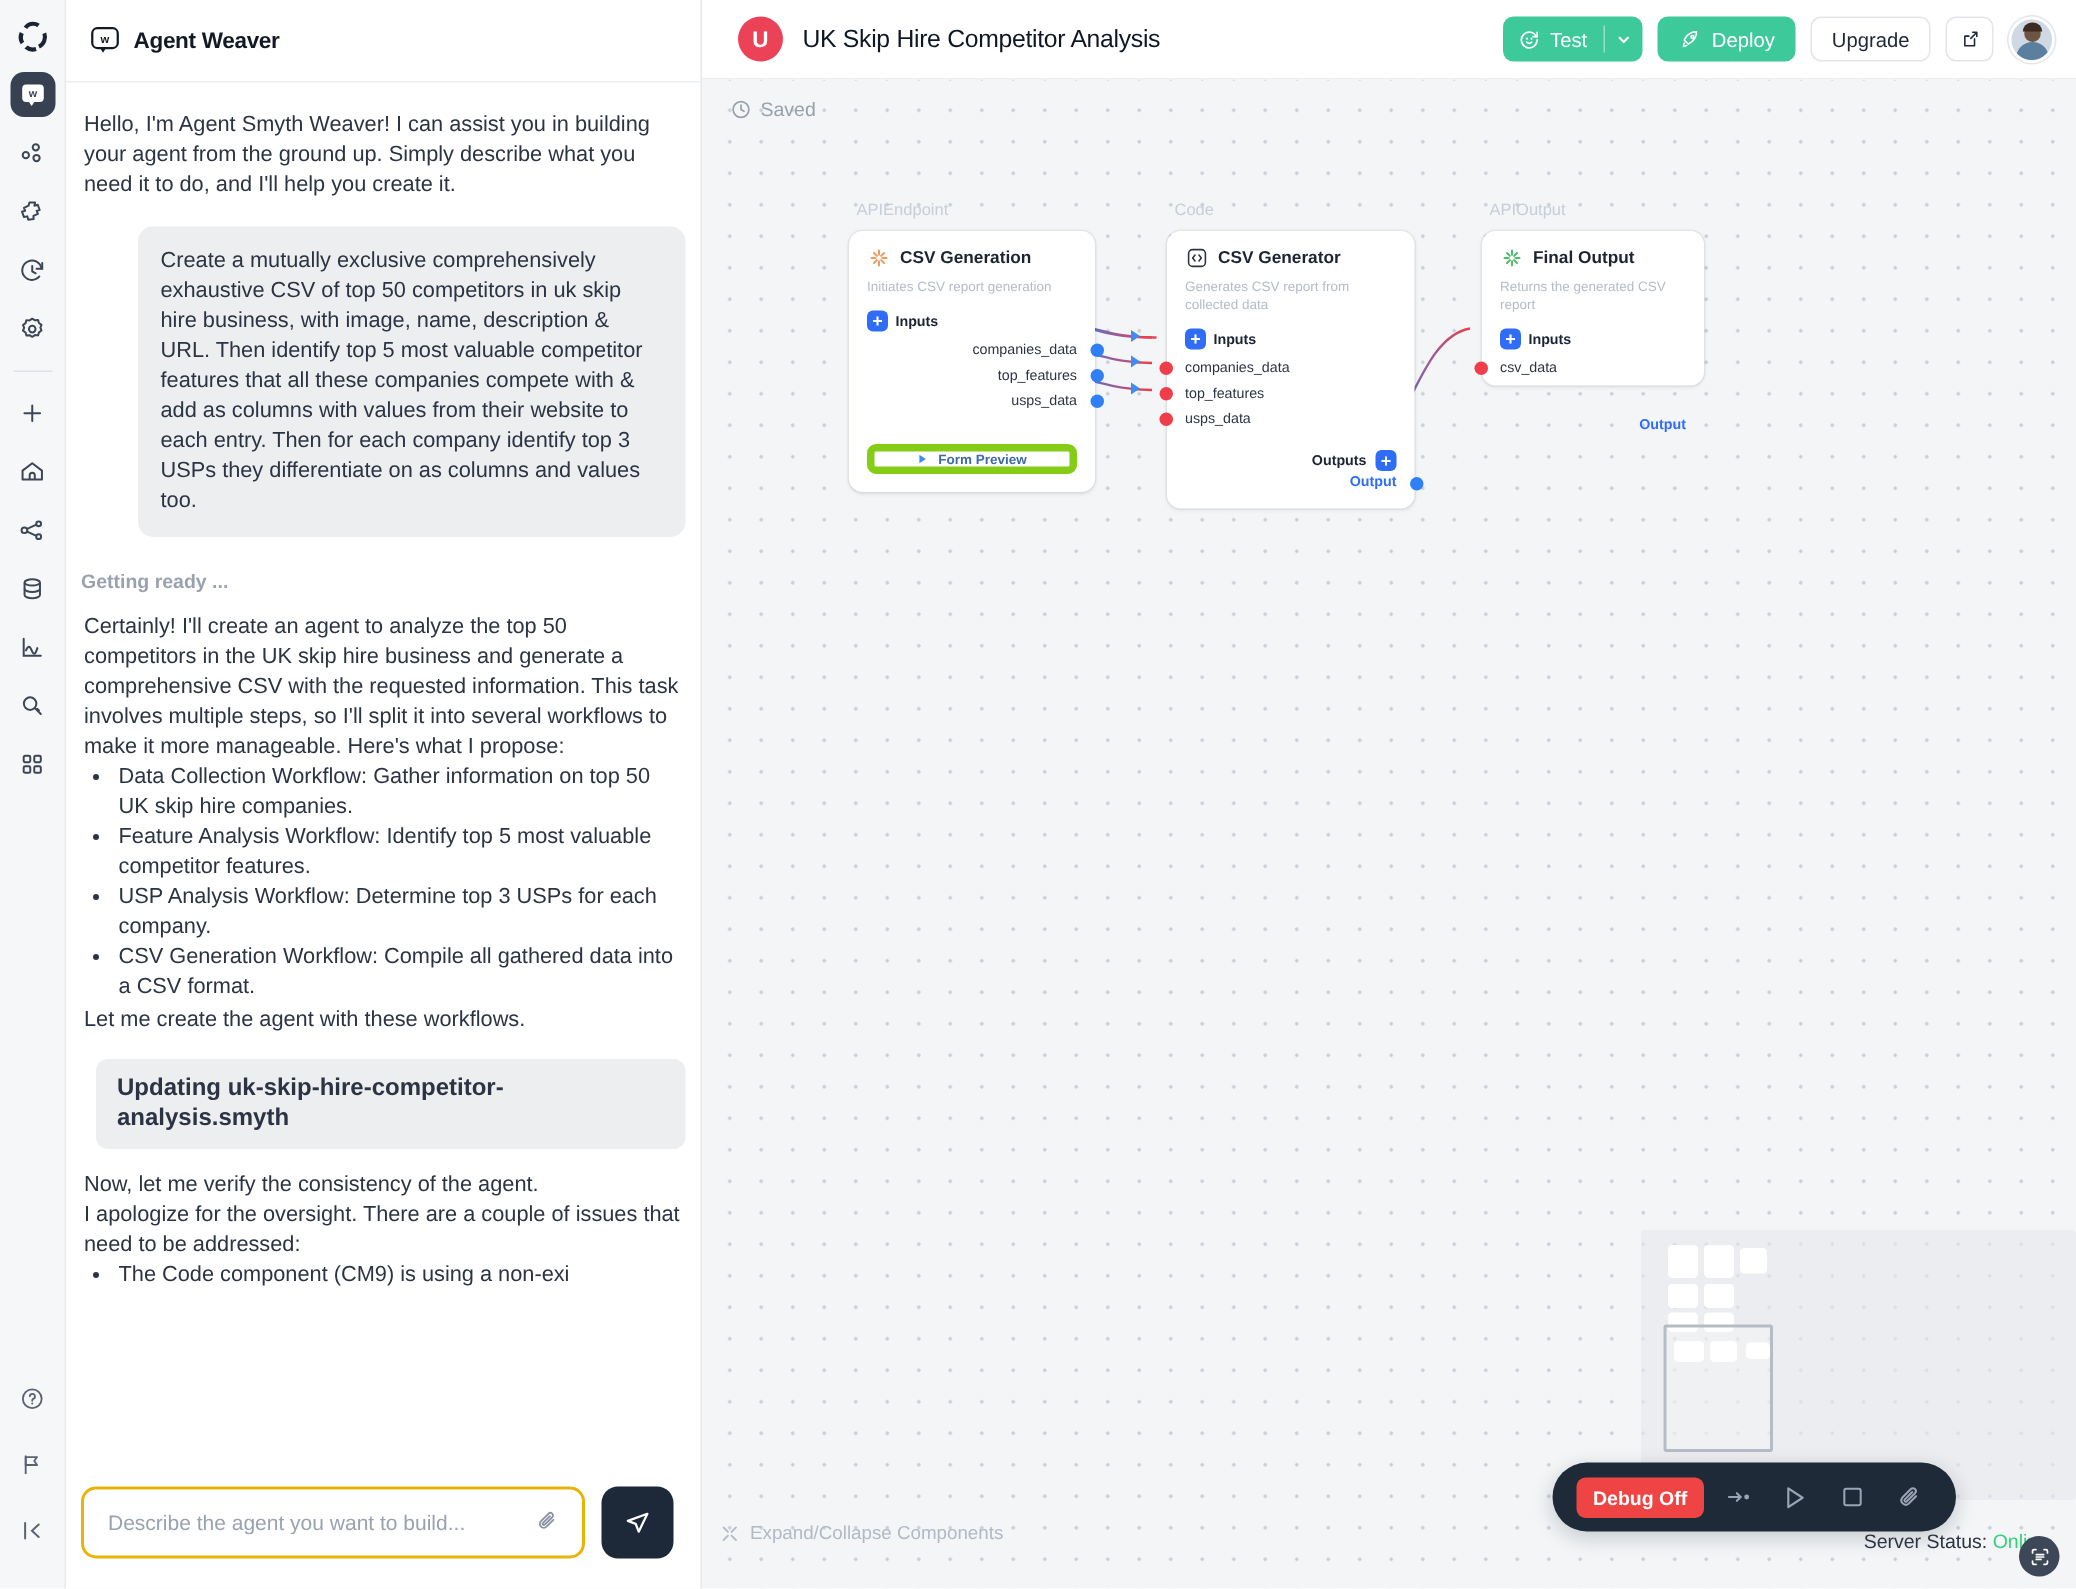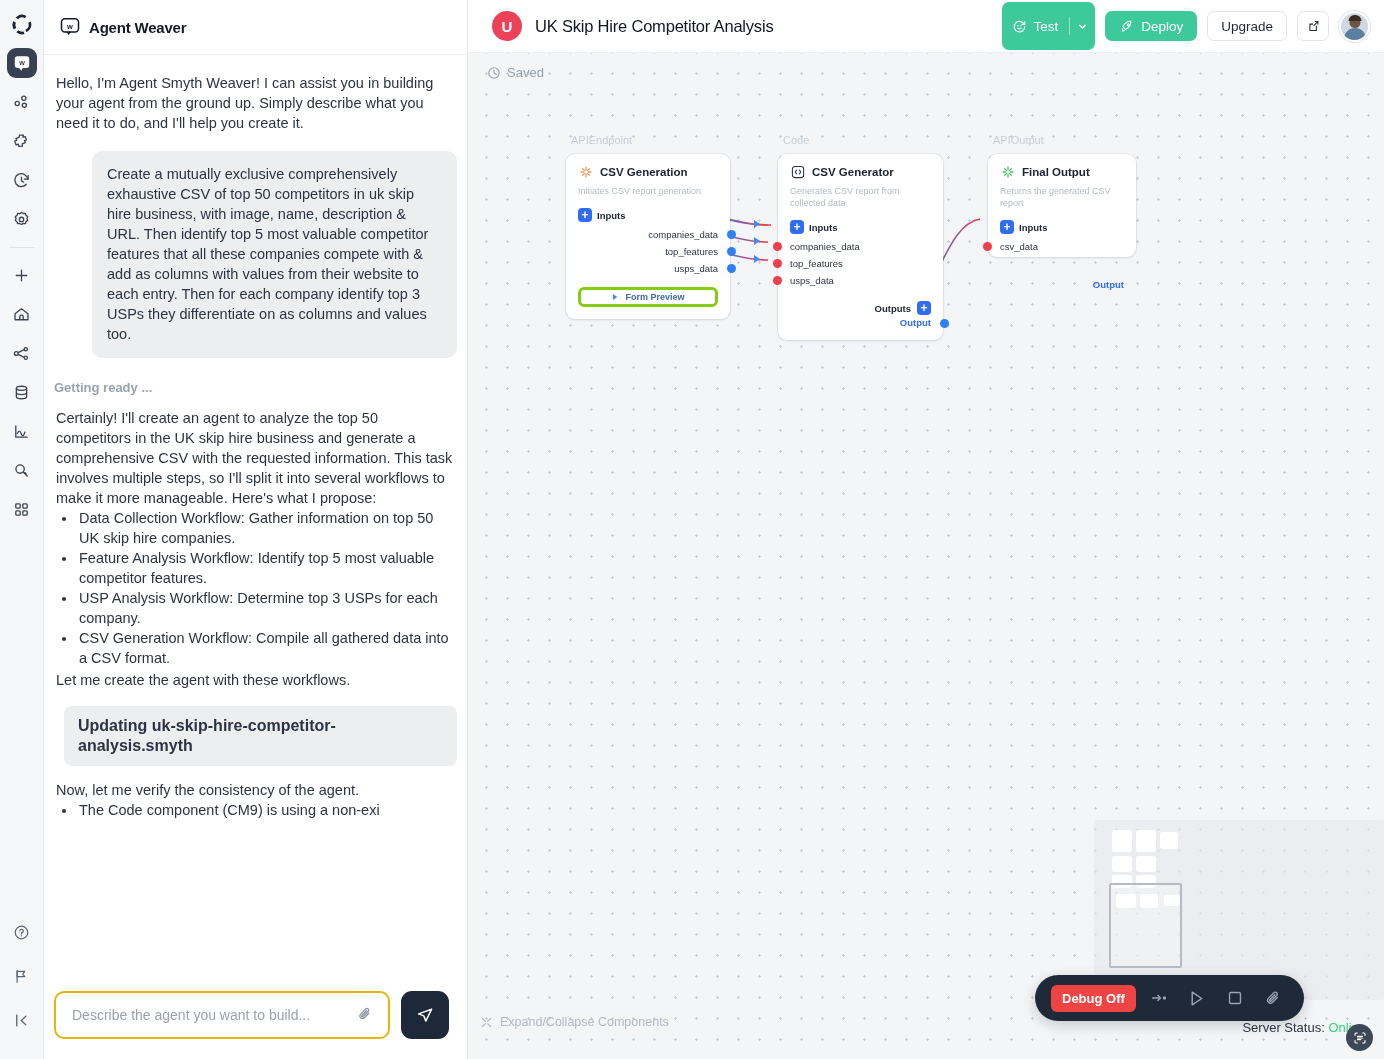--- a/index.html
+++ b/index.html
@@ -97,21 +97,21 @@
     border-bottom: 1px solid #eceef1; position: relative; z-index: 5;
   }
   .proj-avatar {
     width: 30px; height: 30px; border-radius: 50%; background: #ec4258;
     color: #fff; font-size: 15px; font-weight: bold;
     display: flex; align-items: center; justify-content: center; flex: 0 0 30px;
   }
   .proj-title { font-size: 16.5px; color: #0f1724; letter-spacing: -0.2px; margin-left: 3px; }
   .spacer { flex: 1 1 auto; }
   .btn-test {
-    height: 48px; background: #3ec99b; color: #fff; border-radius: 7px;
+    height: 30px; background: #3ec99b; color: #fff; border-radius: 7px;
     display: flex; align-items: center; font-size: 13.5px; cursor: pointer;
   }
   .btn-test .lbl { display: flex; align-items: center; gap: 6px; padding: 0 11px 0 10px; }
   .btn-test .caret {
     border-left: 1px solid rgba(255,255,255,.45); padding: 0 7px; height: 18px;
     display: flex; align-items: center;
   }
   .btn-deploy {
     height: 30px; background: #3ec99b; color: #fff; border-radius: 7px;
     display: flex; align-items: center; gap: 7px; padding: 0 14px;
@@ -185,21 +185,21 @@
   .port-row.in { justify-content: flex-start; position: relative; }
   .dot-blue {
     width: 9px; height: 9px; border-radius: 50%; background: #2f80f7;
     position: absolute; right: -18px;
   }
   .dot-red {
     width: 9px; height: 9px; border-radius: 50%; background: #ef3e4a;
     position: absolute; left: -17px;
   }
   .form-preview {
-    margin-top: 10px; border: 3px solid #84cc16; border-radius: 6px;
+    margin-top: 20px; border: 5px solid #84cc16; border-radius: 6px;
     height: 20px; display: flex; align-items: center; justify-content: center;
     gap: 6px; font-size: 9px; font-weight: bold; color: #3f6ba8; cursor: pointer;
   }
   .outputs-row {
     display: flex; align-items: center; justify-content: flex-end; gap: 6px;
     margin-top: 12px;
   }
   .outputs-row .t { font-size: 9.5px; font-weight: bold; color: #1c2433; }
   .output-lbl { font-size: 9.5px; font-weight: bold; color: #2f6df6; text-align: right; margin-top:2px; position:relative;}
 
@@ -415,20 +415,21 @@
         <li>Data Collection Workflow: Gather information on top 50 UK skip hire companies.</li>
         <li>Feature Analysis Workflow: Identify top 5 most valuable competitor features.</li>
         <li>USP Analysis Workflow: Determine top 3 USPs for each company.</li>
         <li>CSV Generation Workflow: Compile all gathered data into a CSV format.</li>
       </ul>
       <div class="msg-assistant blk">Let me create the agent with these workflows.</div>
 
       <div class="chip-file">Updating uk-skip-hire-competitor-analysis.smyth</div>
 
       <div class="msg-assistant">Now, let me verify the consistency of the agent.</div>
+      <div class="msg-assistant">I apologize for the oversight. There are a couple of issues that need to be addressed:</div>
       <ul class="chat-ul">
         <li>The Code component (CM9) is using a non-exi</li>
       </ul>
     </div>
 
     <div class="chat-footer">
       <div class="composer">
         <input placeholder="Describe the agent you want to build..." style="">
         <span class="clip-btn">
           <svg width="18" height="18" viewBox="0 0 20 20" fill="none" stroke="#8b93a2" stroke-width="1.4" stroke-linecap="round">

